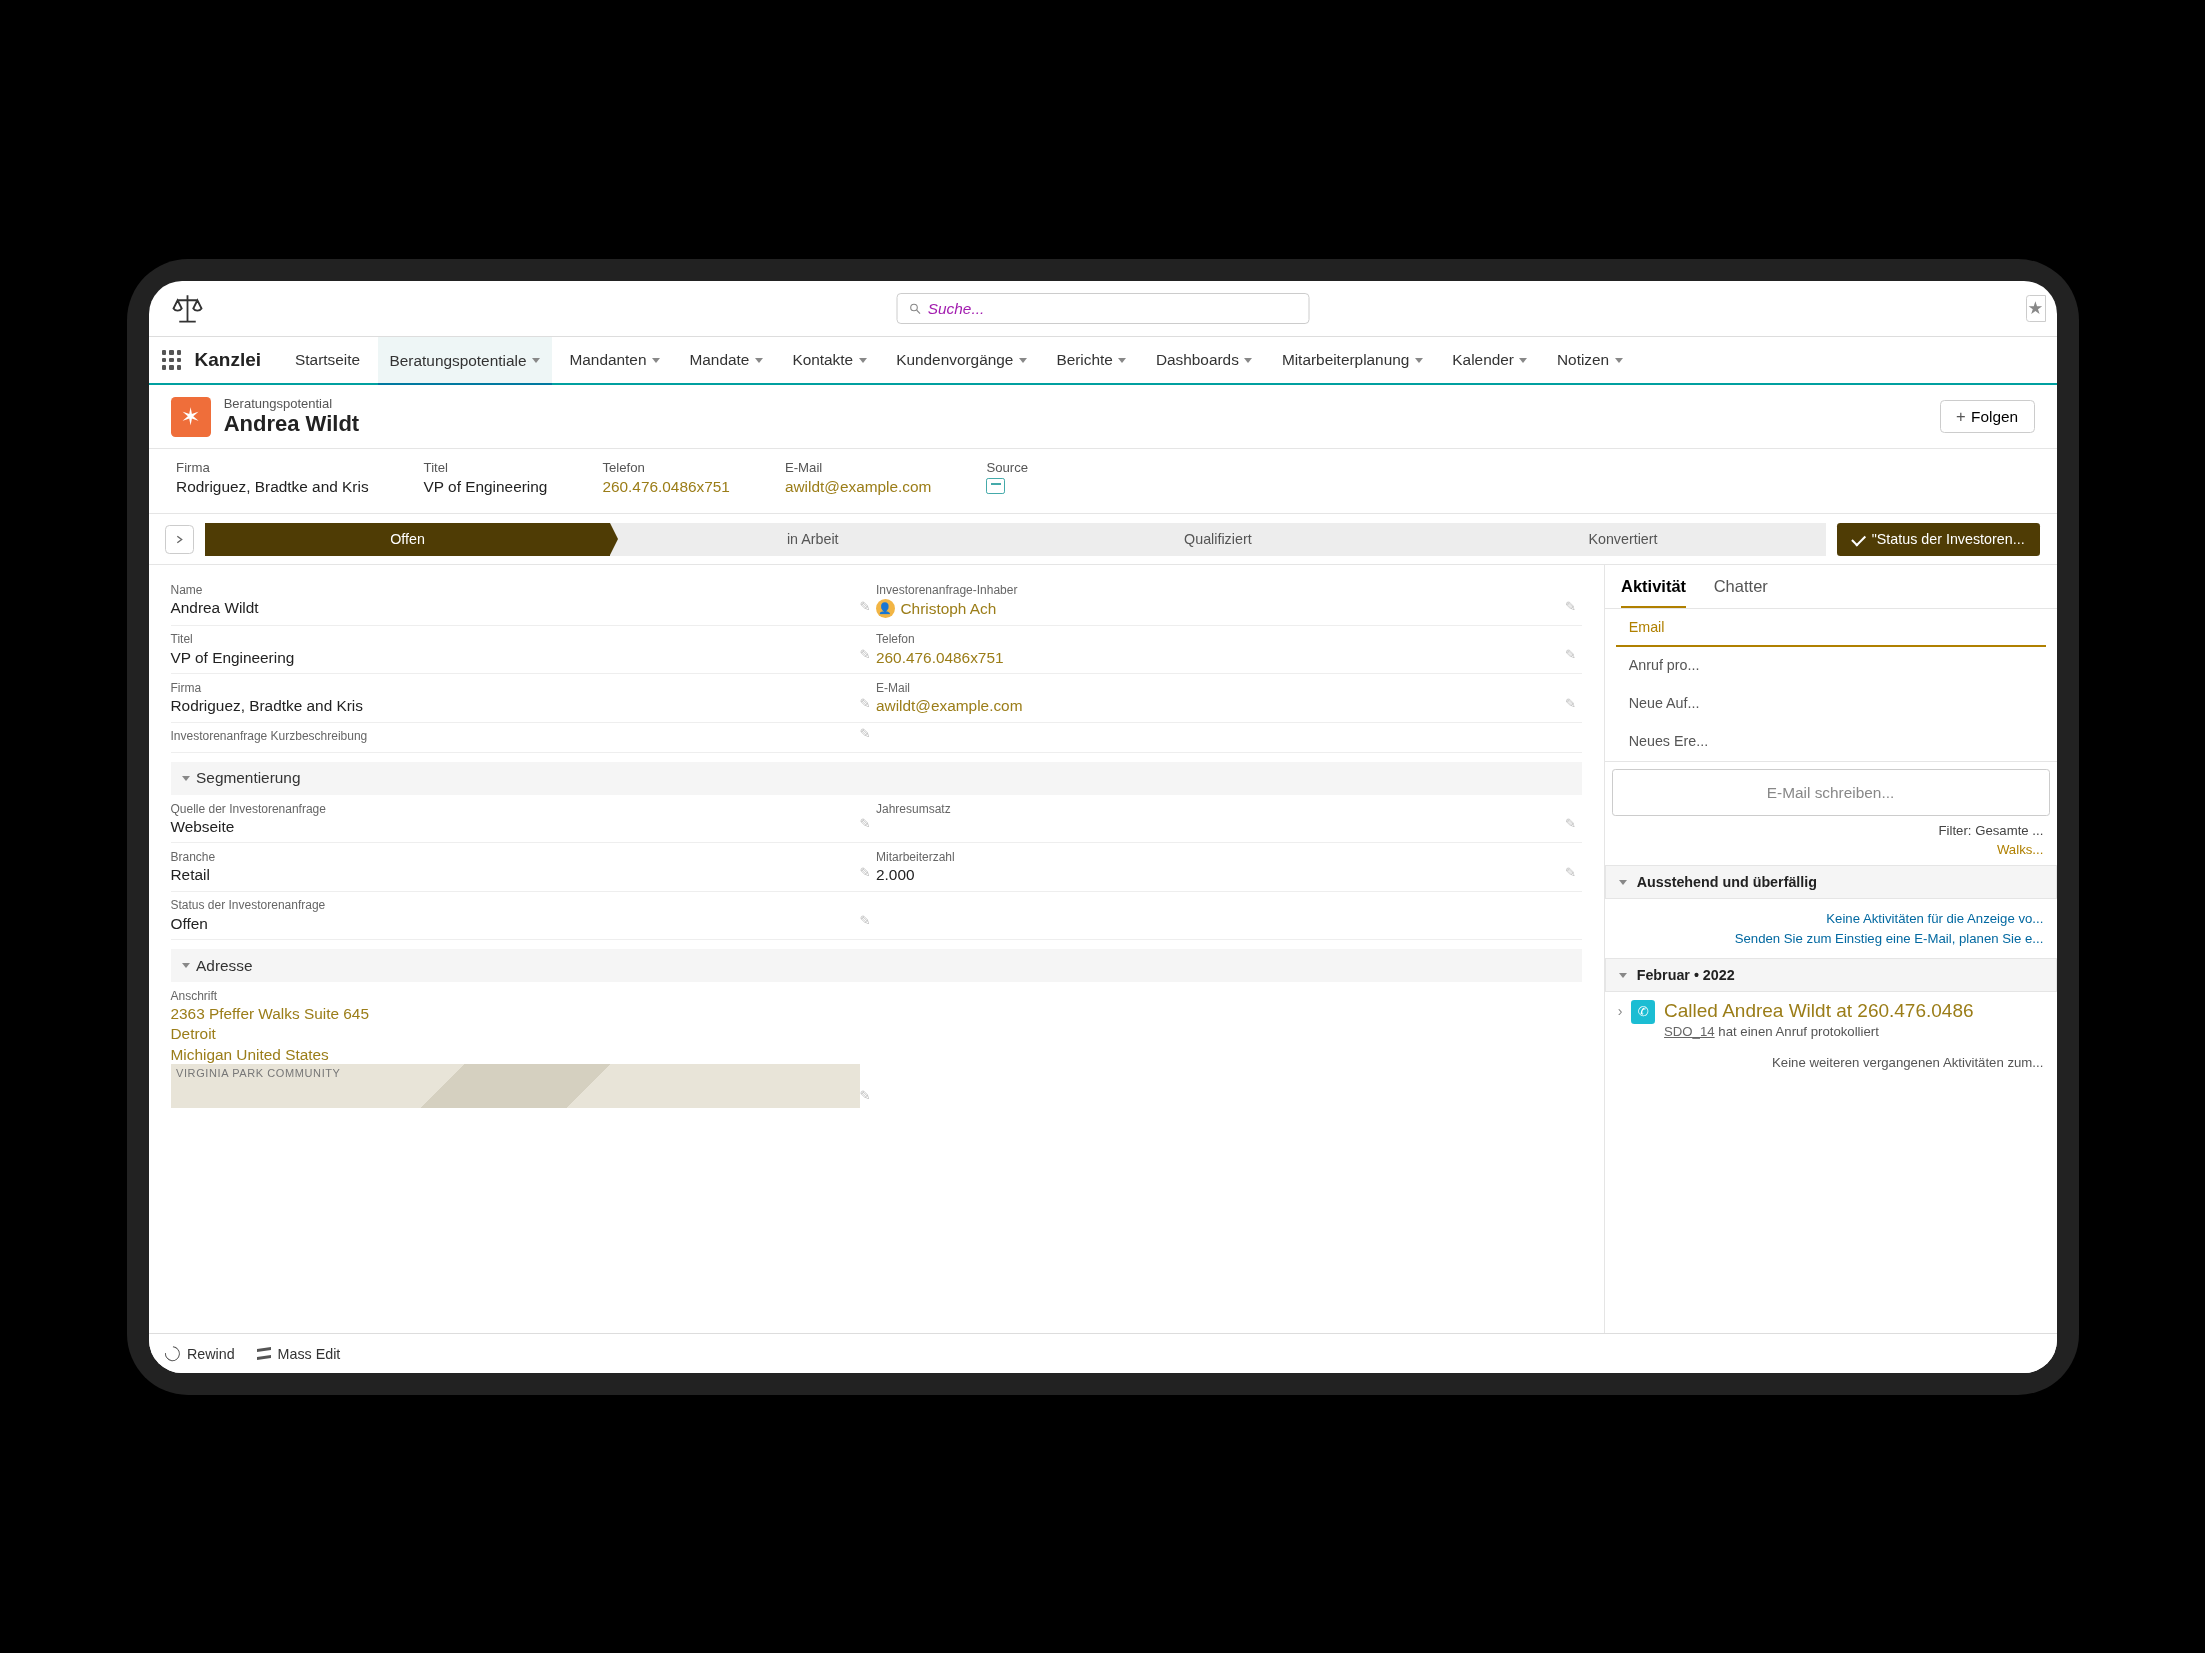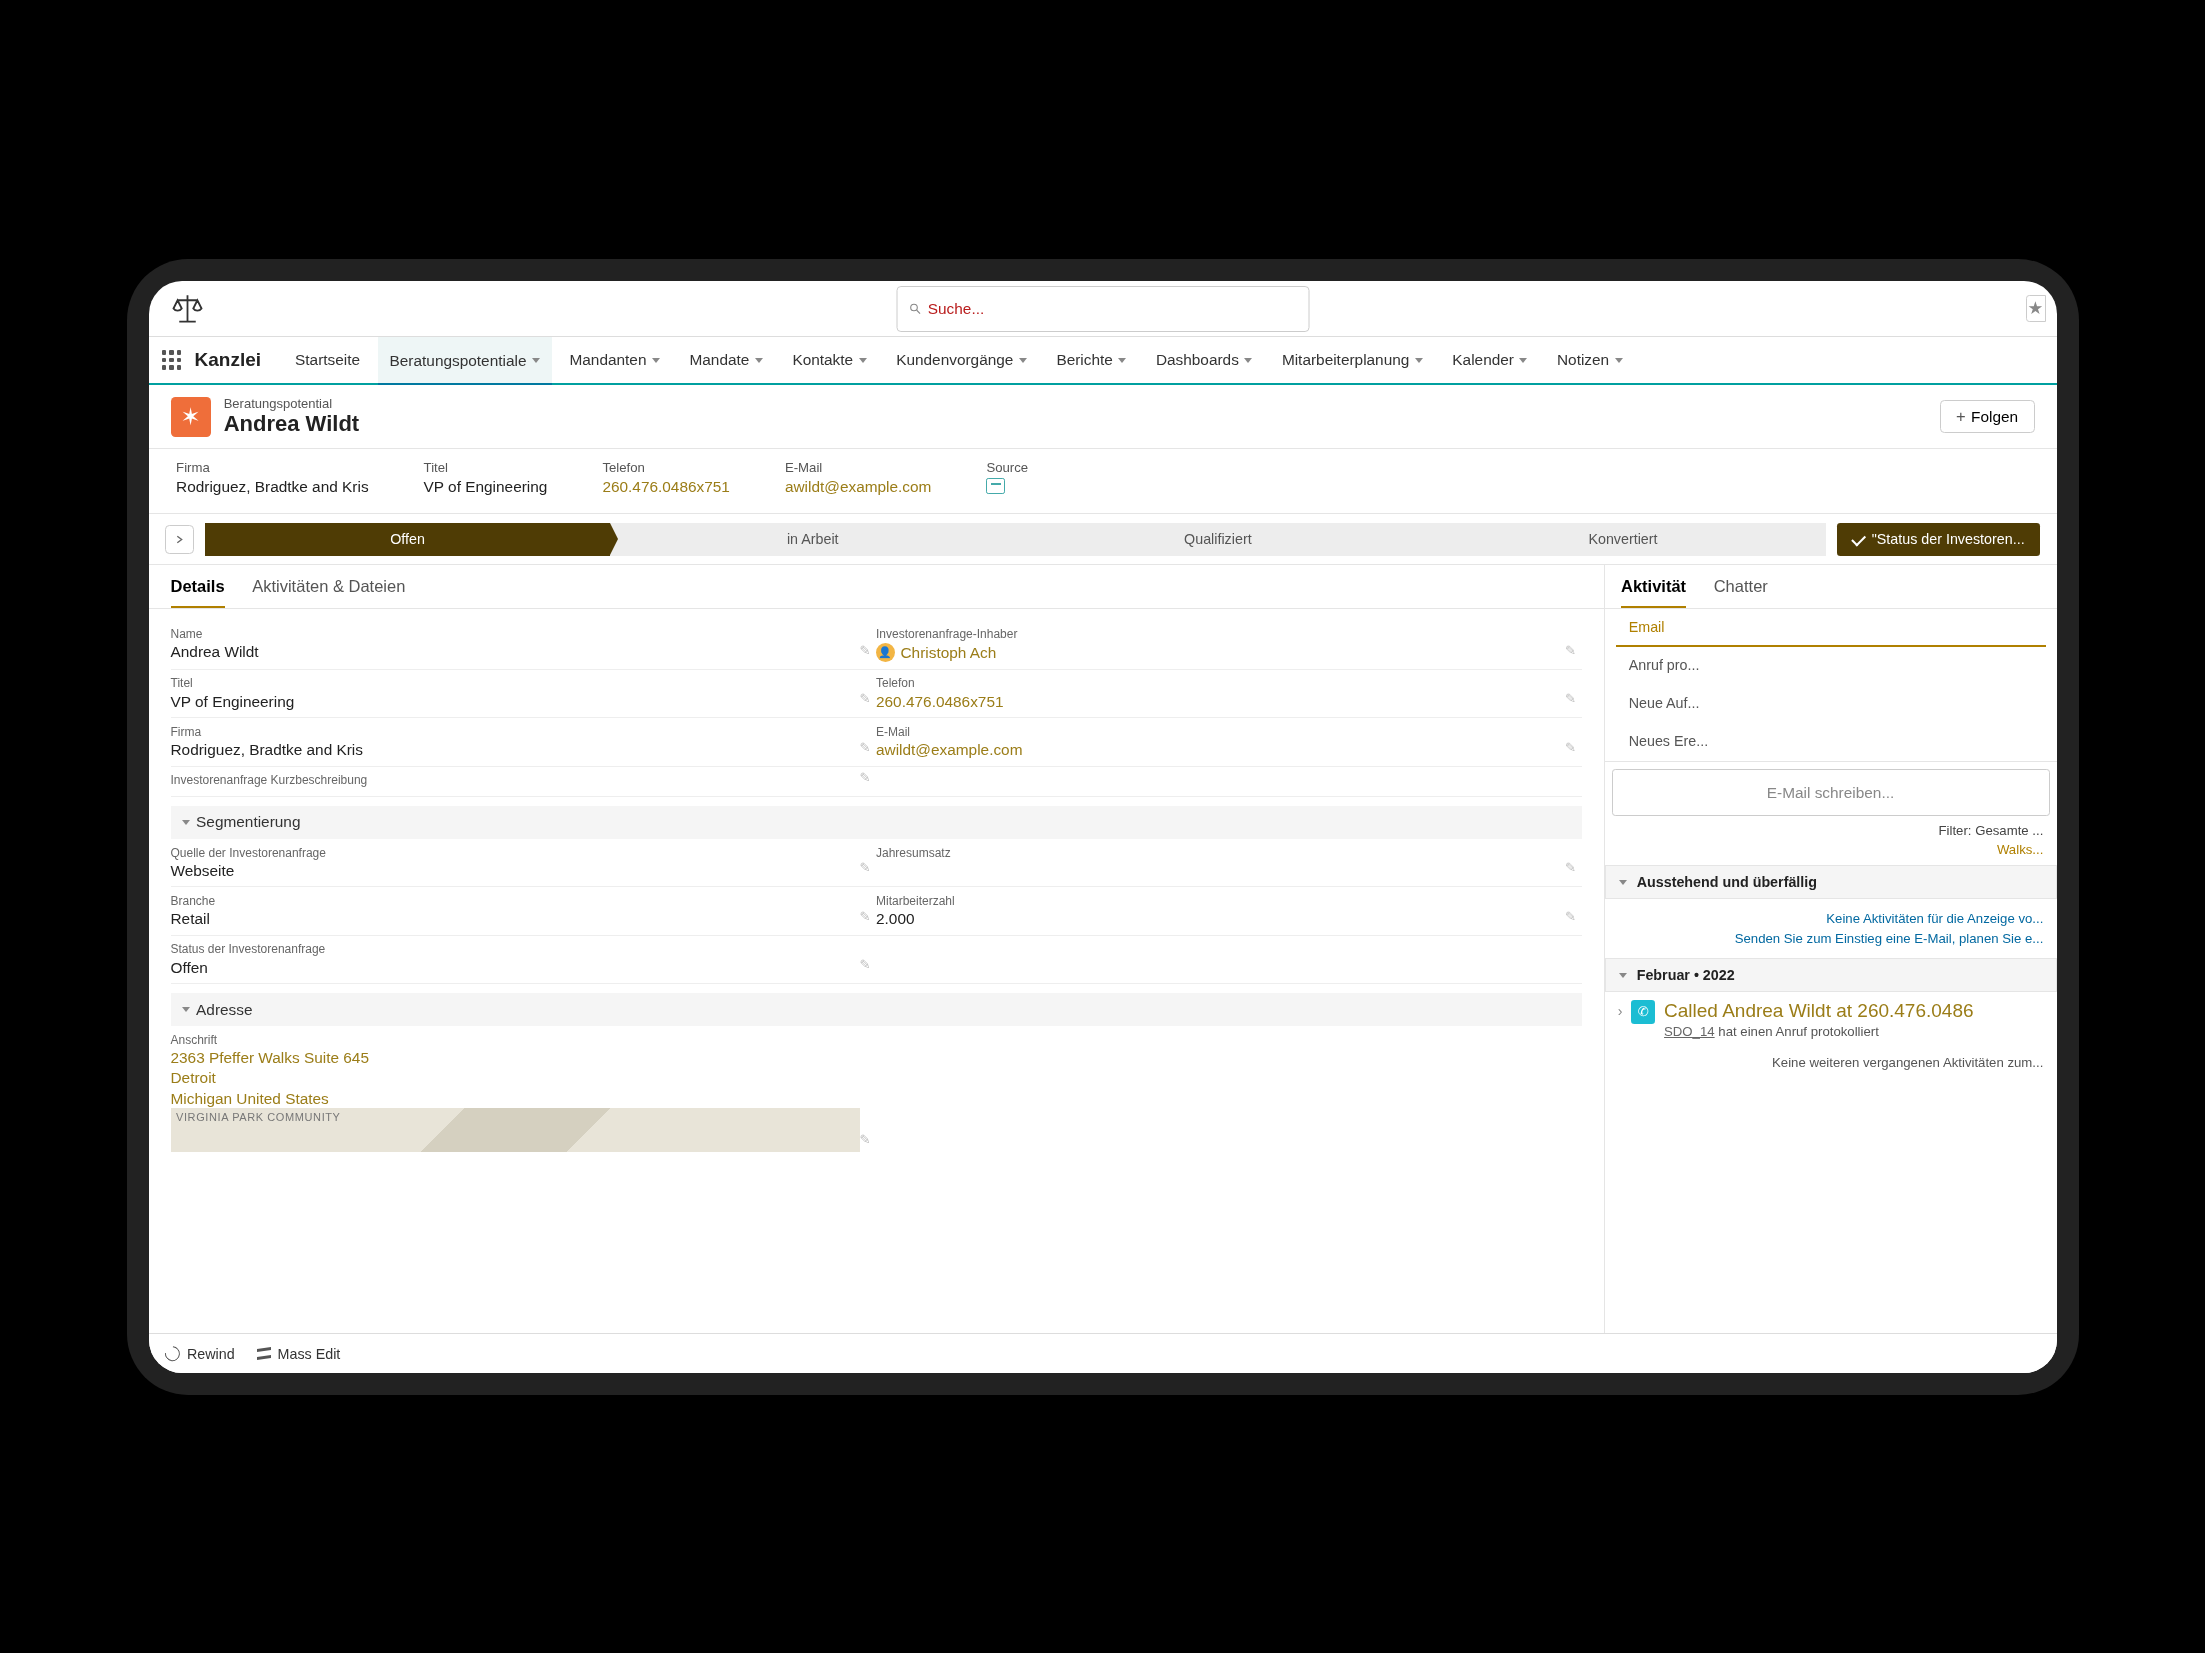--- a/index.html
+++ b/index.html
@@ -39,29 +39,30 @@
     align-items: center;
     padding: 0 22px;
     position: relative;
   }
   .logo-scales { width: 33px; height: 33px; }
   .search-box {
     position: absolute;
     left: 50%;
     transform: translateX(-50%);
     width: 413px;
-    height: 46px;
+    height: 31px;
     border: 0.6px solid #ccc;
     border-radius: 4.4px;
     display: flex;
     align-items: center;
     padding: 0 11px;
     gap: 6.6px;
-    color: #b91c1c;
+    color: #a21caf;
     background: #fff;
+    font-style: italic;
   }
   .search-box svg { width: 13.2px; height: 13.2px; }
   .top-right { position: absolute; right: 11px; display:flex; align-items:center; }
   .fav-hint { width:20px; height:26.5px; border:0.6px solid #ccc; border-radius:3.3px 0 0 3.3px; display:flex; align-items:center; justify-content:center; color:#888; font-size:17.6px; }
   .nav-bar {
     border-top: 0.6px solid #ddd;
     border-bottom: 2.2px solid #00a0a0;
     display: flex;
     align-items: center;
     padding: 0 11px;
@@ -281,24 +282,20 @@
       </div>
       <div class="path-complete">
         <div class="checkmark"></div>
         <span>"Status der Investoren...</span>
       </div>
     </div>
 
     <div class="content-area">
 
       <div class="left-col">
-        <div class="tablist">
-          <div class="tab active">Details</div>
-          <div class="tab">Aktivitäten &amp; Dateien</div>
-        </div>
 
         <div class="details-body">
 
           <div class="field-row">
             <div class="field-col">
               <div class="f-label">Name</div>
               <div class="f-value">Andrea Wildt</div>
               <span class="edit-pen">✎</span>
             </div>
             <div class="field-col">

